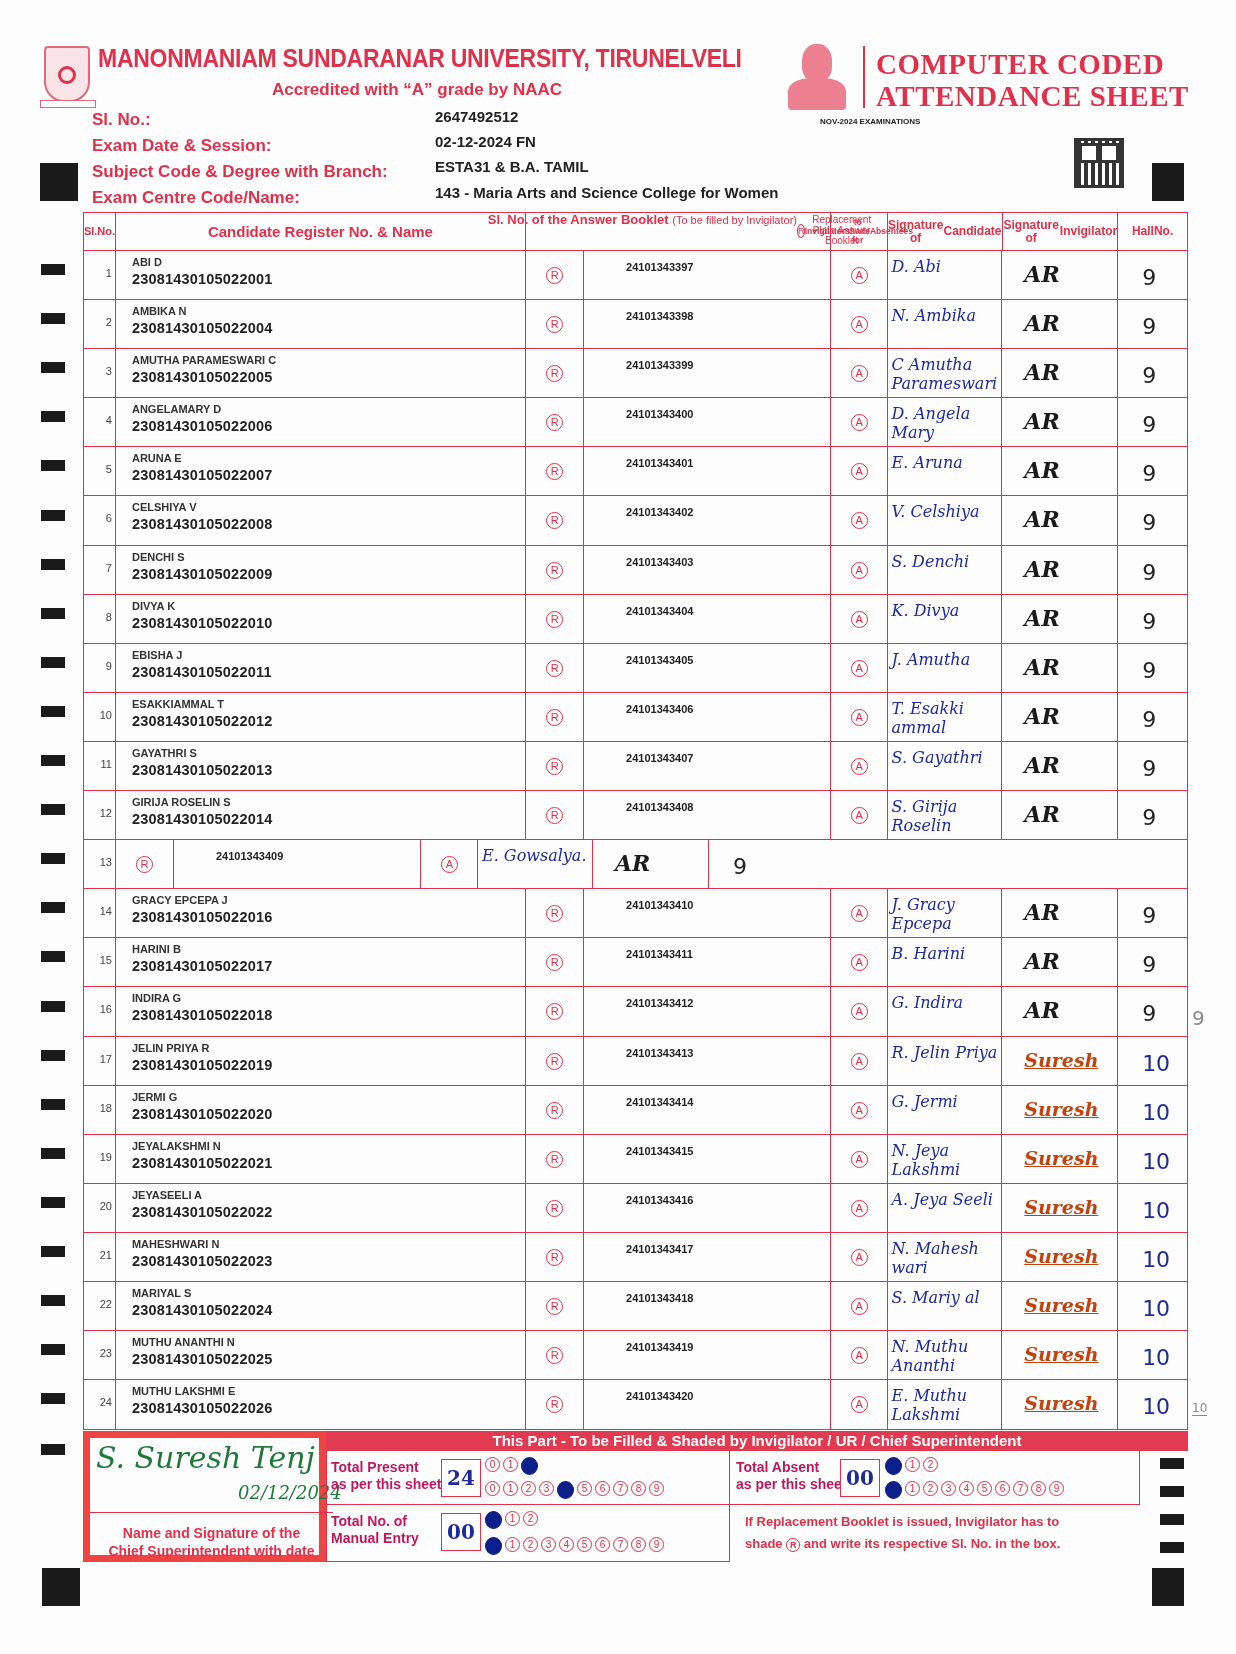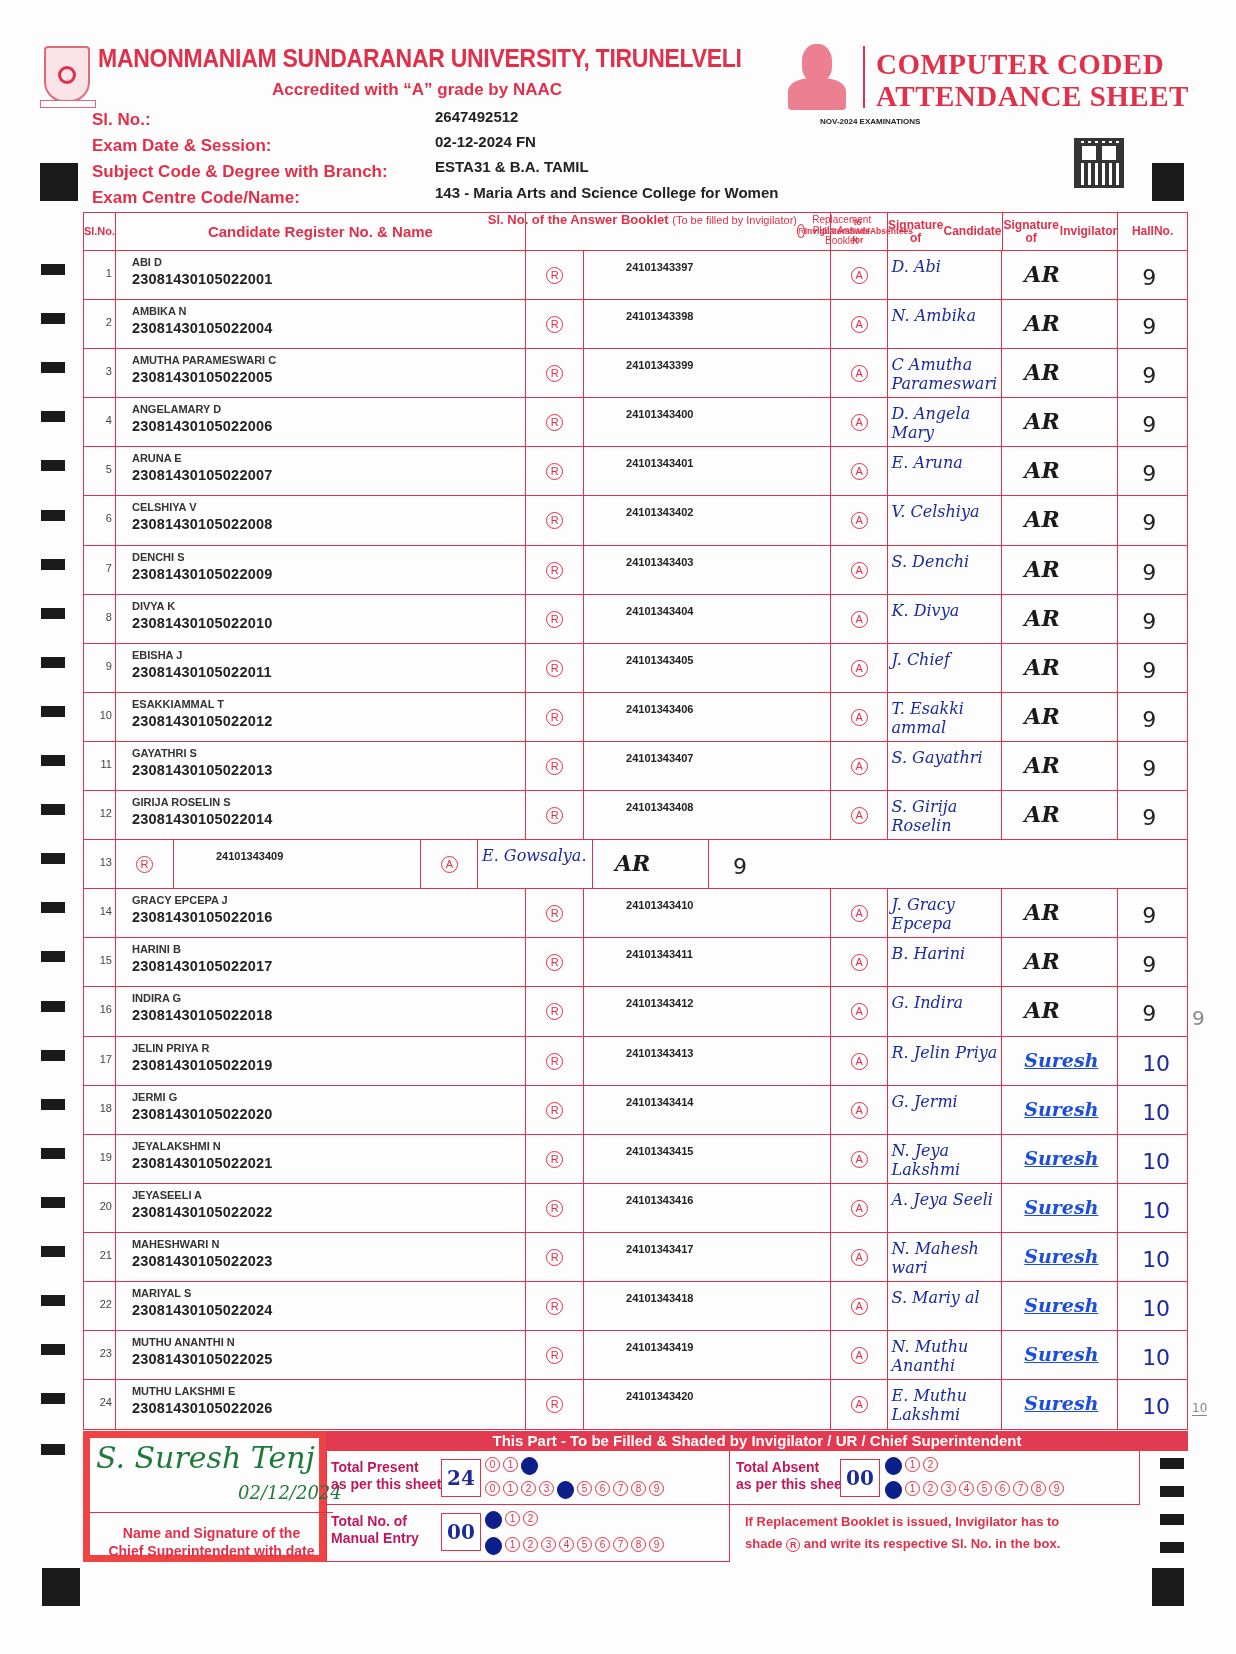--- a/index.html
+++ b/index.html
@@ -44,21 +44,21 @@
   .td.c-sl { font-size: 11px; color: #444; text-align: right; padding-right: 3px; padding-top: 16px; }
   .name-line { position: absolute; left: 16px; top: 5px; font-size: 11px; font-weight: bold; color: #333; }
   .reg-line { position: absolute; left: 16px; top: 20px; font-size: 14.5px; font-weight: bold; color: #222; letter-spacing: 0.2px; }
   .circ { position: absolute; width: 17px; height: 17px; border: 1.3px solid #e0304a; border-radius: 50%; color: #e0304a; font-size: 11px; text-align: center; line-height: 15px; }
   .c-r .circ { left: 20px; top: 16px; }
   .c-abs .circ { left: 20px; top: 16px; }
   .booklet { position: absolute; left: 42px; top: 10px; font-size: 11px; font-weight: bold; color: #222; }
   .sigc { position: absolute; left: 4px; top: 6px; width: 108px; font-family: "DejaVu Serif", serif; font-style: italic; font-size: 16px; color: #1c2a9a; line-height: 19px; }
   .sigi { position: absolute; left: 22px; top: 10px; font-family: "DejaVu Serif", serif; font-style: italic; font-weight: bold; font-size: 22px; line-height: 26px; }
   .sigi.black { color: #1a1a1a; }
-  .sigi.blue { color: #1d4ed8; font-size: 19px; text-decoration: underline; }
+  .sigi.blue { color: #c2410c; font-size: 19px; text-decoration: underline; }
   .hall { position: absolute; left: 24px; top: 14px; font-family: "DejaVu Sans", sans-serif; font-size: 22px; }
   .hall.black { color: #222; } .hall.blue { color: #1c2a9a; }
 
   
   .footer { left: 83px; top: 1431px; width: 1105px; height: 132px; }
   .f-banner { left: 243px; top: 0; width: 862px; height: 20px; background: #e23a50; color: #fff; font-size: 15px; font-weight: bold; text-align: center; line-height: 20px; }
   .f-left { left: 0; top: 0; width: 243px; height: 131px; border: 7px solid #ef4444; }
   .cs-sig { left: 6px; top: 2px; font-family: "DejaVu Serif", serif; font-style: italic; font-size: 30px; color: #1f7a3a; }
   .cs-date { left: 148px; top: 44px; font-family: "DejaVu Serif", serif; font-style: italic; font-size: 18px; color: #1f7a3a; }
   .cs-label { left: 0; top: 86px; width: 243px; text-align: center; font-size: 14px; font-weight: bold; color: #e0304a; line-height: 18px; }
@@ -384,21 +384,21 @@
        <div class="td c-r">
          <span class="circ">R</span>
        </div>
        <div class="td c-book">
          <span class="booklet">24101343405</span>
        </div>
        <div class="td c-abs">
          <span class="circ">A</span>
        </div>
        <div class="td c-sigc">
-         <span class="sigc">J. Chief</span>
+         <span class="sigc">J. Amutha</span>
        </div>
        <div class="td c-sigi">
          <span class="sigi black">AR</span>
        </div>
        <div class="td c-hall">
          <span class="hall black">9</span>
        </div>
       </div>
       <div class="row">
         <div class="td c-sl">10</div>

